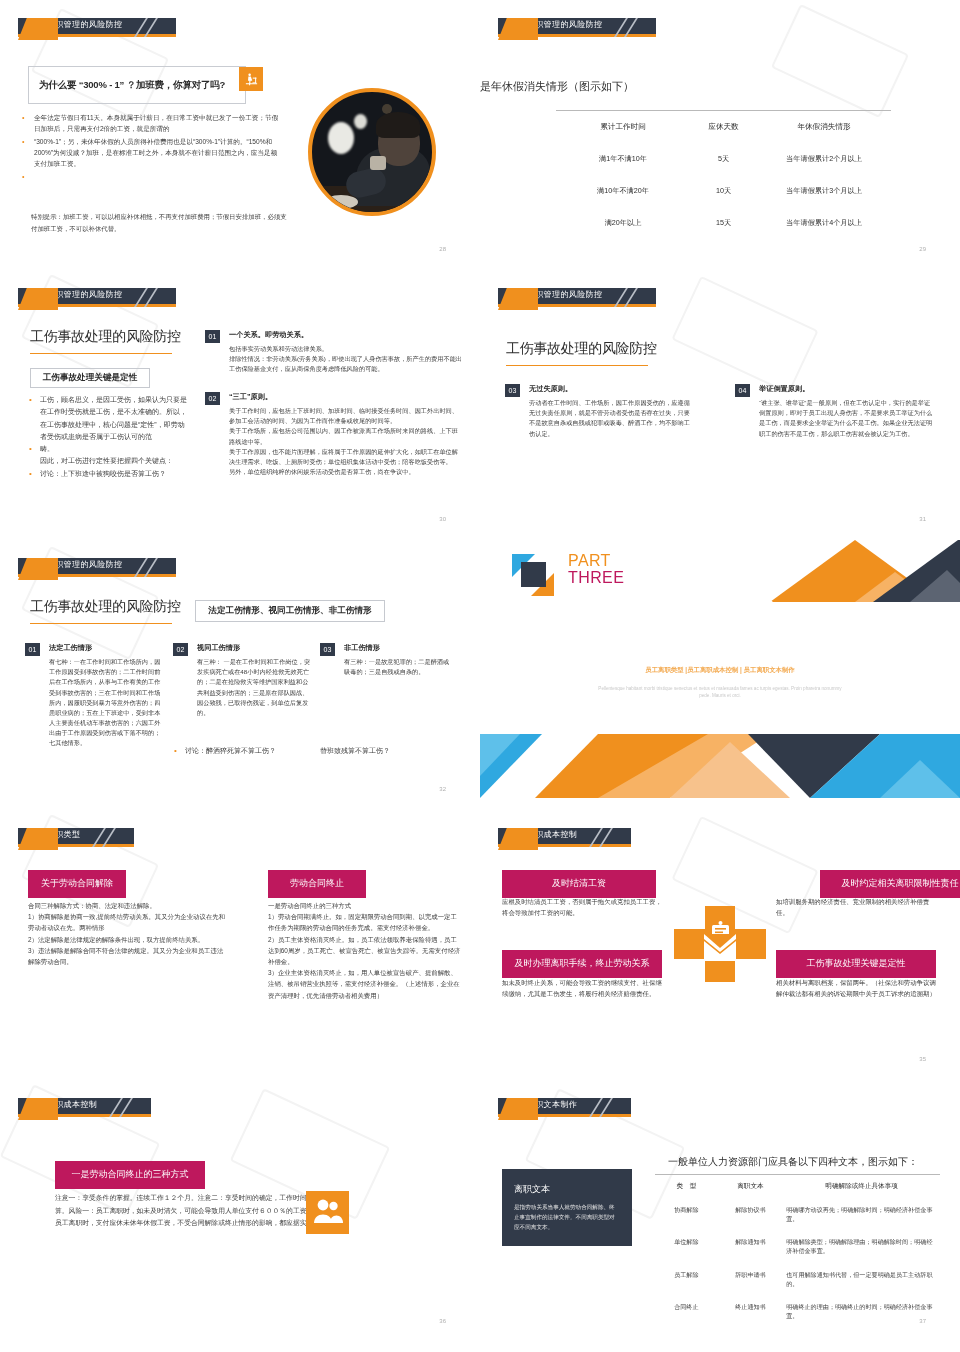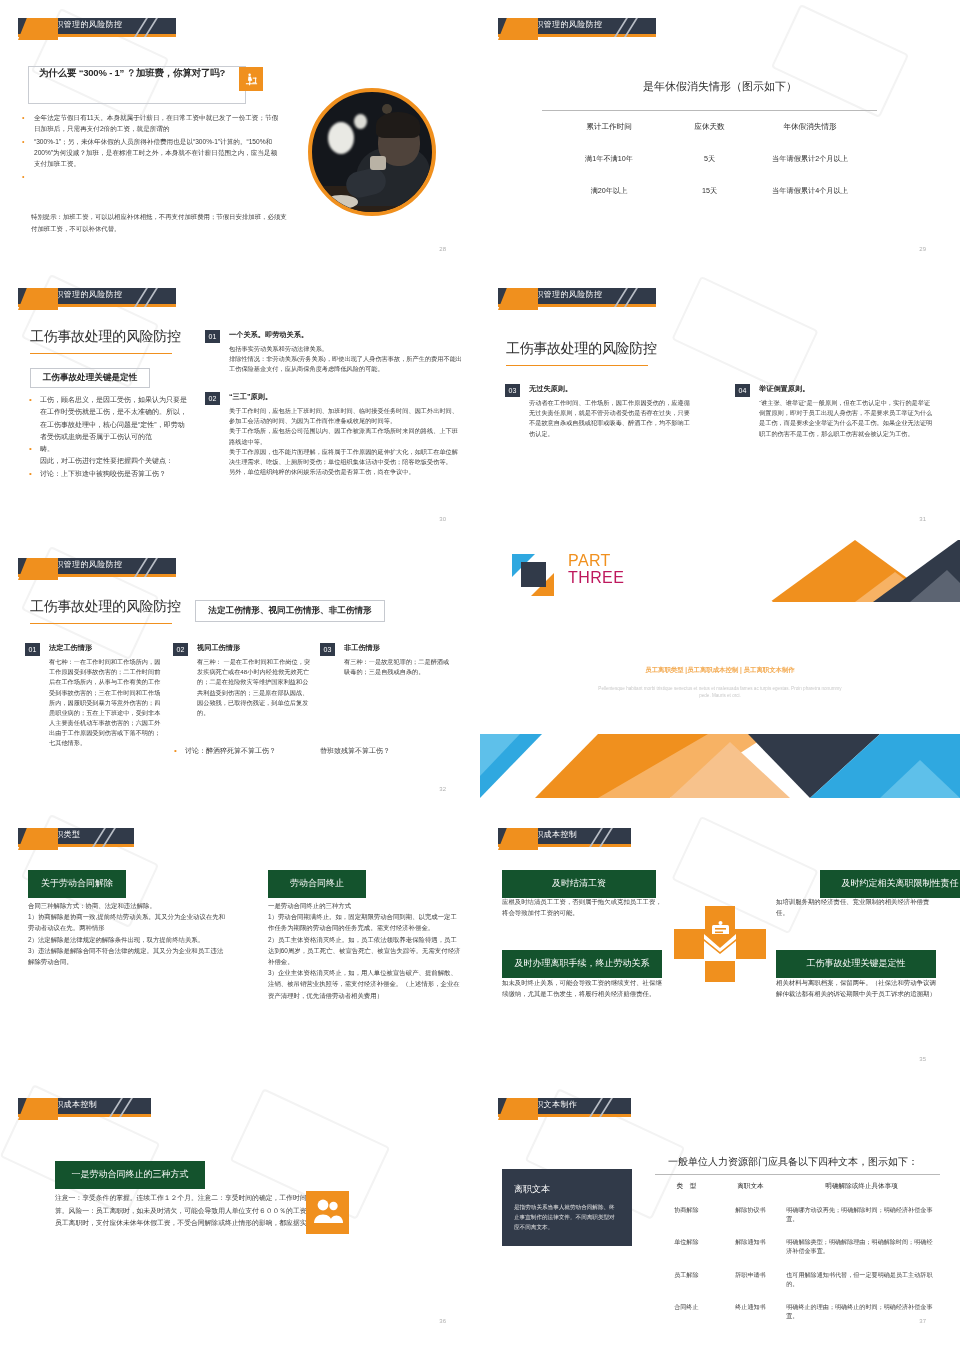--- a/index.html
+++ b/index.html
@@ -88,21 +88,21 @@
   .pgnum{
     position:absolute; right:34px; bottom:18px;
     font-size:6px; color:#b0b0b0;
   }
 
   
   .s28-callout{
     position:absolute; left:28px; top:66px;
     width:218px; height:38px;
     border:1px solid #c9ccd2;
-    display:flex; 
+    display:flex; align-items:center;
     padding-left:10px;
   }
   .s28-callout .txt{ font-size:9.5px; color:#2b2b2b; font-weight:bold; letter-spacing:-.2px;}
   .s28-icon{
     position:absolute; left:239px; top:67px;
     width:24px; height:24px;
     background:#f0901e;
     display:flex;align-items:center;justify-content:center;
   }
   .s28-body{
@@ -140,24 +140,24 @@
   .s28-photo .arm{ position:absolute; right:46px; bottom:16px; width:40px;height:26px;border-radius:14px;background:#2c3138;transform:rotate(-14deg);}
   .s28-photo .cup{ position:absolute; left:58px; bottom:42px; width:16px;height:14px;border-radius:3px;background:#b9b2a5;}
   .s28-photo .desk{ position:absolute; left:0; bottom:0; width:100%;height:26px;background:#2a2018;}
   .s28-photo .plate{ position:absolute; left:12px; bottom:3px; width:34px;height:14px;border-radius:50%;background:#cfc9bd;}
   .s28-photo .bok1{ position:absolute; left:70px; top:12px; width:10px;height:10px;border-radius:50%;background:#5a4f3c;opacity:.7;}
   .s28-photo .bok2{ position:absolute; left:92px; top:46px; width:7px;height:7px;border-radius:50%;background:#3f5a3c;opacity:.7;}
 
   
   .s29-title{
     position:absolute; top:79px; left:0; width:100%;
-    text-align:center; font-size:11px; color:#2f2f2f;
+    text-align:left; font-size:11px; color:#2f2f2f;
   }
   .s29-table{
-    position:absolute; left:62px; top:110px; width:335px;
+    position:absolute; left:76px; top:110px; width:335px;
     border-collapse:collapse;
   }
   .s29-table thead th{
     font-size:7.6px; font-weight:normal; color:#2f2f2f;
     padding:11px 0 11px; text-align:center;
     border-top:1px solid #b9b9b9;
   }
   .s29-table td{
     font-size:7.2px; color:#2f2f2f; text-align:center; padding:11px 0;
   }
@@ -194,21 +194,21 @@
     position:absolute; left:0; top:0;
     width:15px;height:13px;background:#313a49;color:#fff;
     font-size:7px;display:flex;align-items:center;justify-content:center;
   }
   .numblk .nt{ margin-left:24px; font-size:7.2px; color:#2b2b2b; font-weight:bold; line-height:1.3;}
   .numblk .nb{ margin-left:24px; margin-top:5px; font-size:6.2px; color:#3b3b3b; line-height:1.62;}
 
   
   .darkbox{
     position:absolute;
-    background:#14532d; color:#fff;
+    background:#be185d; color:#fff;
     display:flex;align-items:center;justify-content:center;
     font-size:9px; text-align:left; line-height:1.25;
     padding:14px 8px;
   }
   .para{ position:absolute; font-size:6.4px; line-height:1.75; color:#3b3b3b;}
 
   
   .part{ background:#fff; }
   .part .logo{ position:absolute; left:32px; top:14px; width:42px;height:42px;}
   .part .lg-blue{position:absolute;left:0;top:0;width:23px;height:23px;background:#2fa8e0;clip-path:polygon(0 0,100% 0,0 100%);}
@@ -312,20 +312,25 @@
         <th>累计工作时间</th>
         <th>应休天数</th>
         <th>年休假消失情形</th>
       </tr>
         </thead>
       <tbody>
         <tr>
           <td>满1年不满10年</td>
           <td>5天</td>
           <td>当年请假累计2个月以上</td>
+        </tr>
+        <tr>
+          <td>满10年不满20年</td>
+          <td>10天</td>
+          <td>当年请假累计3个月以上</td>
         </tr>
         <tr>
           <td>满20年以上</td>
           <td>15天</td>
           <td>当年请假累计4个月以上</td>
         </tr>
       </tbody>
     </table>
     <div class="pgnum">29</div>
   </div>

